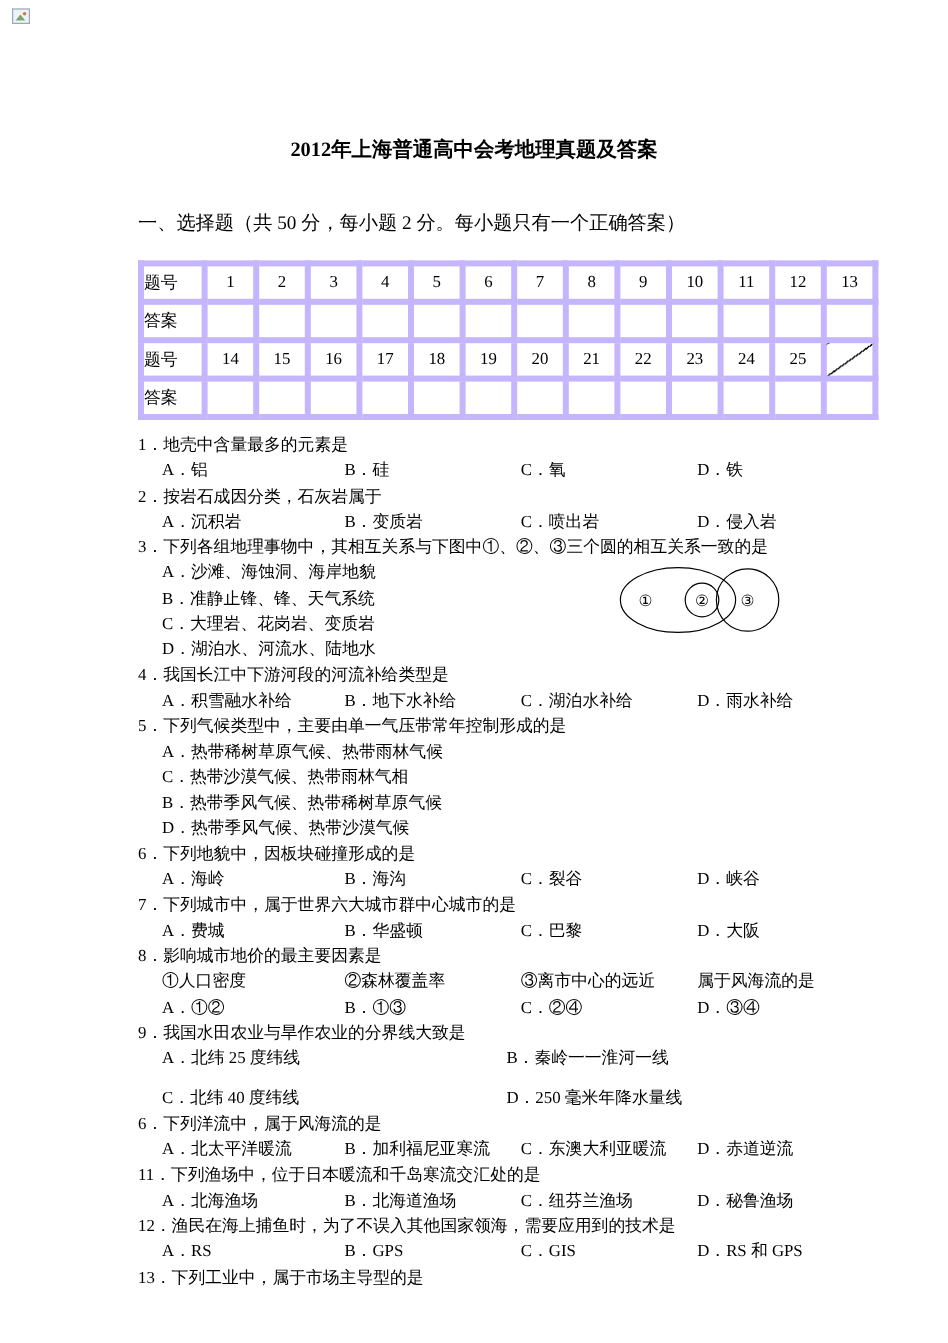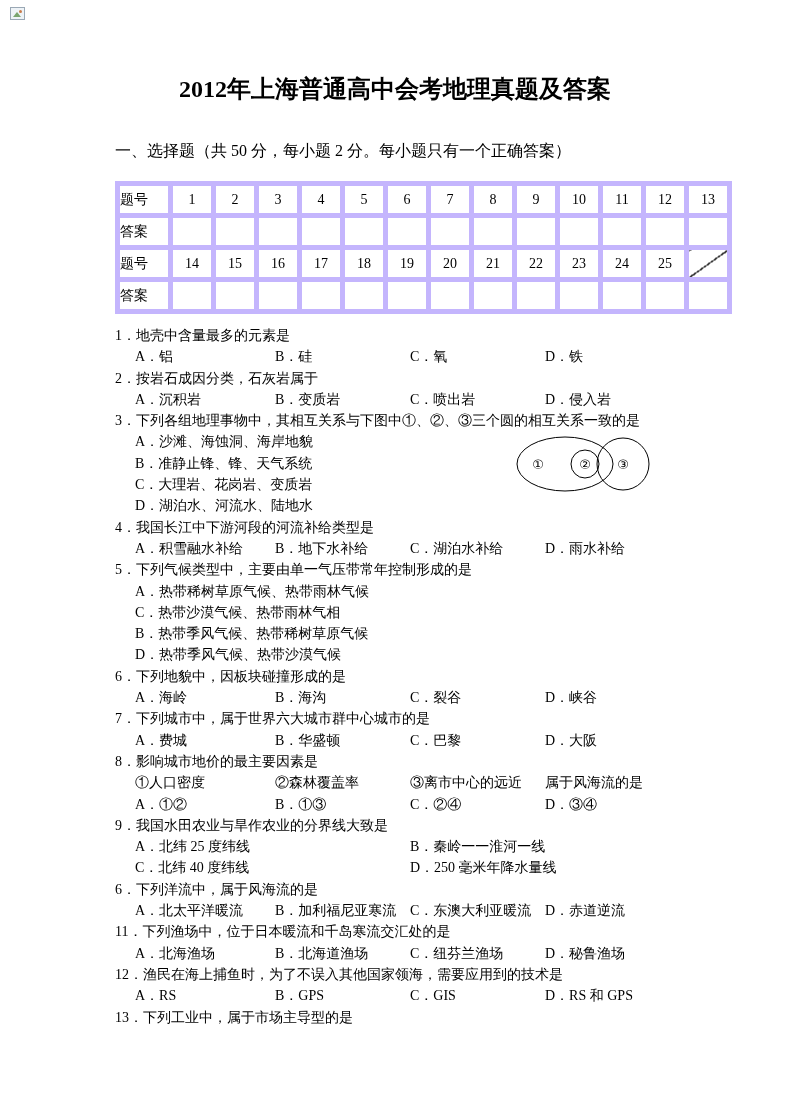--- a/index.html
+++ b/index.html
@@ -3,33 +3,33 @@
 <meta charset="utf-8">
 <style>
   html,body{margin:0;padding:0;background:#fff;}
   body{width:790px;height:1119px;font-family:"Liberation Serif","DejaVu Serif",serif;color:#000;}
   .page{position:relative;width:790px;height:1119px;overflow:hidden;}
 
   .corner-icon{position:absolute;left:10px;top:7px;width:15px;height:13px;border:1px solid #9aa8b5;background:#eef3f7;box-sizing:border-box;}
   .corner-icon::after{content:"";position:absolute;left:2px;bottom:2px;width:0;height:0;border-left:4px solid transparent;border-right:4px solid transparent;border-bottom:5px solid #7aa56f;}
   .corner-icon::before{content:"";position:absolute;right:2px;top:2px;width:3px;height:3px;border-radius:50%;background:#c97b4a;}
 
-  .title{margin:0;padding-top:76px;text-align:center;font-size:24px;font-weight:bold;line-height:26px;}
+  .title{margin:0;padding-top:112px;text-align:center;font-size:17px;font-weight:bold;line-height:26px;}
   .section-header{margin:38px 0 0 115px;font-size:16px;line-height:21px;}
 
   table.answer-table{margin:20px 0 0 115px;border-collapse:collapse;table-layout:fixed;}
   table.answer-table td{border:5px solid #c4b5fd;height:27px;font-size:14px;padding:0;}
   td.lbl{width:48px;text-align:left;padding-left:5px;}
   td.num{width:38px;text-align:center;}
   tr.sep td{border-top-width:2px;}
   td.diag{background:linear-gradient(to bottom right,transparent calc(50% - 0.6px),#000 calc(50% - 0.6px),#000 calc(50% + 0.6px),transparent calc(50% + 0.6px));}
 
   .questions{margin:11px 0 0 115px;font-size:14px;line-height:21.3px;width:660px;}
   .q-text{white-space:nowrap;}
-  .options{padding-left:20px;}
+  .options{padding-left:20px;gap:12px;}
   .opt-grid{display:grid;grid-template-columns:140px 135px 135px auto;}
   .opt-grid-2{display:grid;grid-template-columns:275px auto;}
   .stacked div{white-space:nowrap;}
   .option{white-space:nowrap;}
 
   .q3-wrap{position:relative;}
   .q3-diagram{position:absolute;left:400px;top:10px;}
   .q3-diagram .shape{fill:none;stroke:#000;stroke-width:1;}
   .q3-diagram text{font-size:13px;text-anchor:middle;fill:#000;font-family:"DejaVu Sans",sans-serif;}
 </style>

